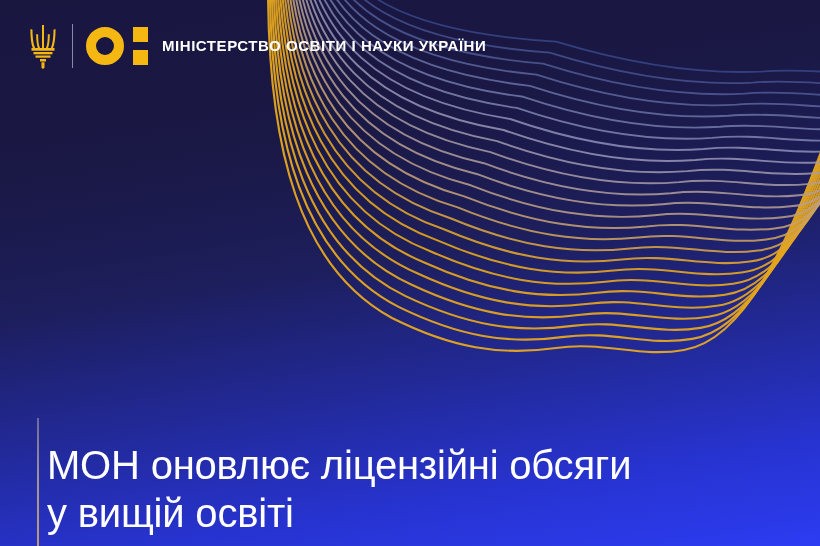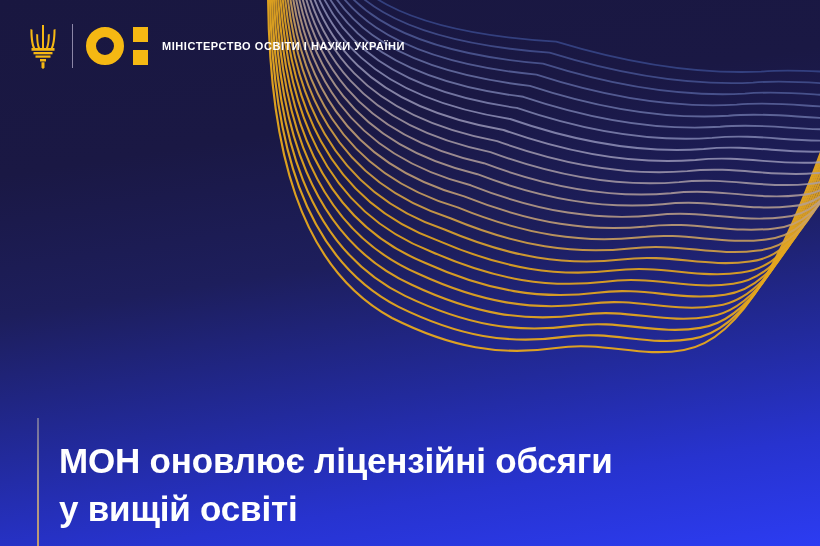--- a/index.html
+++ b/index.html
@@ -78,21 +78,21 @@
   }
   #logo-colon i {
     display: block;
     width: 15px;
     height: 15px;
     background: #f5b813;
   }
   #logo-wordmark {
     margin-left: 14px;
     color: #ffffff;
-    font-size: 11px;
+    font-size: 15px;
     font-weight: bold;
     line-height: 12.3px;
     letter-spacing: .55px;
     text-transform: uppercase;
     white-space: nowrap;
   }
 
   
   #headline-block {
     position: absolute;
@@ -104,24 +104,24 @@
   }
   #headline-rule {
     width: 2px;
     background: linear-gradient(180deg, #6f6f9e 0%, #a89a96 45%, #c9a06a 100%);
     opacity: .95;
     flex: 0 0 auto;
     margin-top: 4px;
     margin-bottom: 10px;
   }
   #headline-text {
-    margin-left: 20px;
+    margin-left: 8px;
     color: #ffffff;
-    font-size: 35px;
-    font-weight: bold;
+    font-size: 40px;
+    font-weight: normal;
     line-height: 48px;
     letter-spacing: -0.2px;
     white-space: pre-line;
   }
 </style>
 </head>
 <body>
 
 <div id="stage">
 

